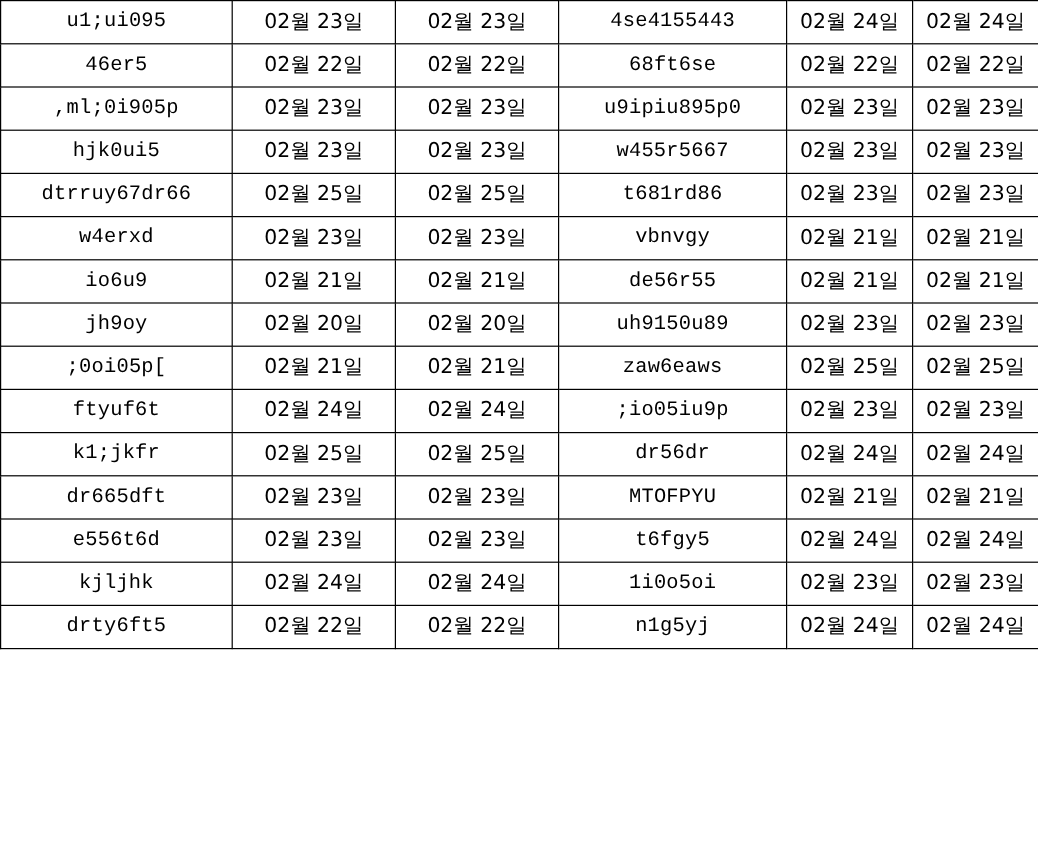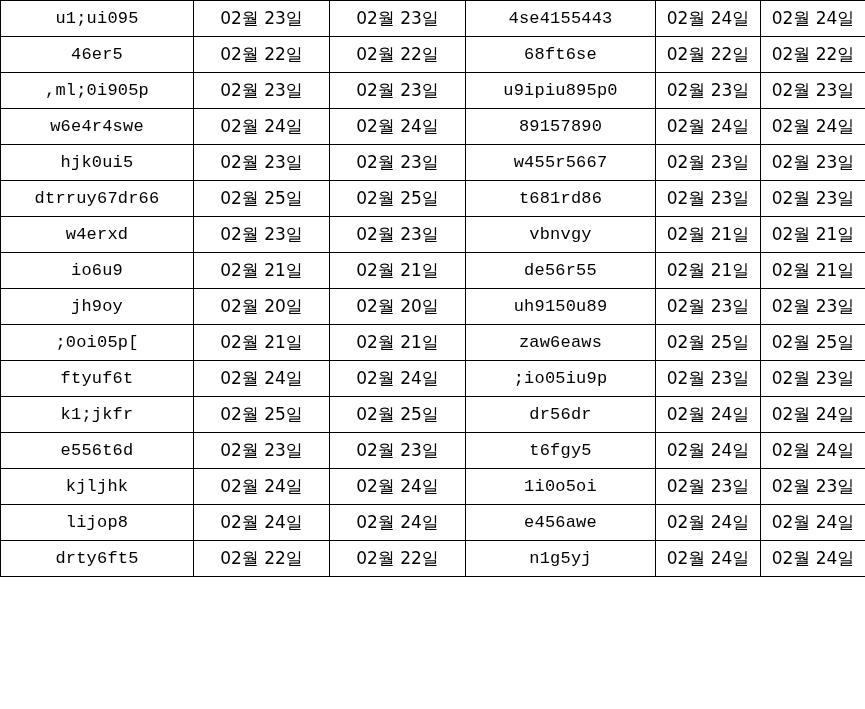--- a/index.html
+++ b/index.html
@@ -87,28 +87,20 @@
         </tr>
         <tr>
           <td class="c-code">,ml;0i905p</td>
           <td class="c-date">02월 23일</td>
           <td class="c-date">02월 23일</td>
           <td class="c-code">u9ipiu895p0</td>
           <td class="c-date">02월 23일</td>
           <td class="c-date">02월 23일</td>
         </tr>
         <tr>
-          <td class="c-code">w6e4r4swe</td>
-          <td class="c-date">02월 24일</td>
-          <td class="c-date">02월 24일</td>
-          <td class="c-code">89157890</td>
-          <td class="c-date">02월 24일</td>
-          <td class="c-date">02월 24일</td>
-        </tr>
-        <tr>
           <td class="c-code">hjk0ui5</td>
           <td class="c-date">02월 23일</td>
           <td class="c-date">02월 23일</td>
           <td class="c-code">w455r5667</td>
           <td class="c-date">02월 23일</td>
           <td class="c-date">02월 23일</td>
         </tr>
         <tr>
           <td class="c-code">dtrruy67dr66</td>
           <td class="c-date">02월 25일</td>
@@ -159,44 +151,44 @@
         </tr>
         <tr>
           <td class="c-code">k1;jkfr</td>
           <td class="c-date">02월 25일</td>
           <td class="c-date">02월 25일</td>
           <td class="c-code">dr56dr</td>
           <td class="c-date">02월 24일</td>
           <td class="c-date">02월 24일</td>
         </tr>
         <tr>
+          <td class="c-code">dr665dft</td>
+          <td class="c-date">02월 23일</td>
+          <td class="c-date">02월 23일</td>
+          <td class="c-code">MTOFPYU</td>
+          <td class="c-date">02월 21일</td>
+          <td class="c-date">02월 21일</td>
+        </tr>
+        <tr>
           <td class="c-code">e556t6d</td>
           <td class="c-date">02월 23일</td>
           <td class="c-date">02월 23일</td>
           <td class="c-code">t6fgy5</td>
           <td class="c-date">02월 24일</td>
           <td class="c-date">02월 24일</td>
         </tr>
         <tr>
           <td class="c-code">kjljhk</td>
           <td class="c-date">02월 24일</td>
           <td class="c-date">02월 24일</td>
           <td class="c-code">1i0o5oi</td>
           <td class="c-date">02월 23일</td>
           <td class="c-date">02월 23일</td>
         </tr>
         <tr>
-          <td class="c-code">lijop8</td>
-          <td class="c-date">02월 24일</td>
-          <td class="c-date">02월 24일</td>
-          <td class="c-code">e456awe</td>
-          <td class="c-date">02월 24일</td>
-          <td class="c-date">02월 24일</td>
-        </tr>
-        <tr>
           <td class="c-code">drty6ft5</td>
           <td class="c-date">02월 22일</td>
           <td class="c-date">02월 22일</td>
           <td class="c-code">n1g5yj</td>
           <td class="c-date">02월 24일</td>
           <td class="c-date">02월 24일</td>
         </tr>
       </tbody>
   </table>
 </div>

